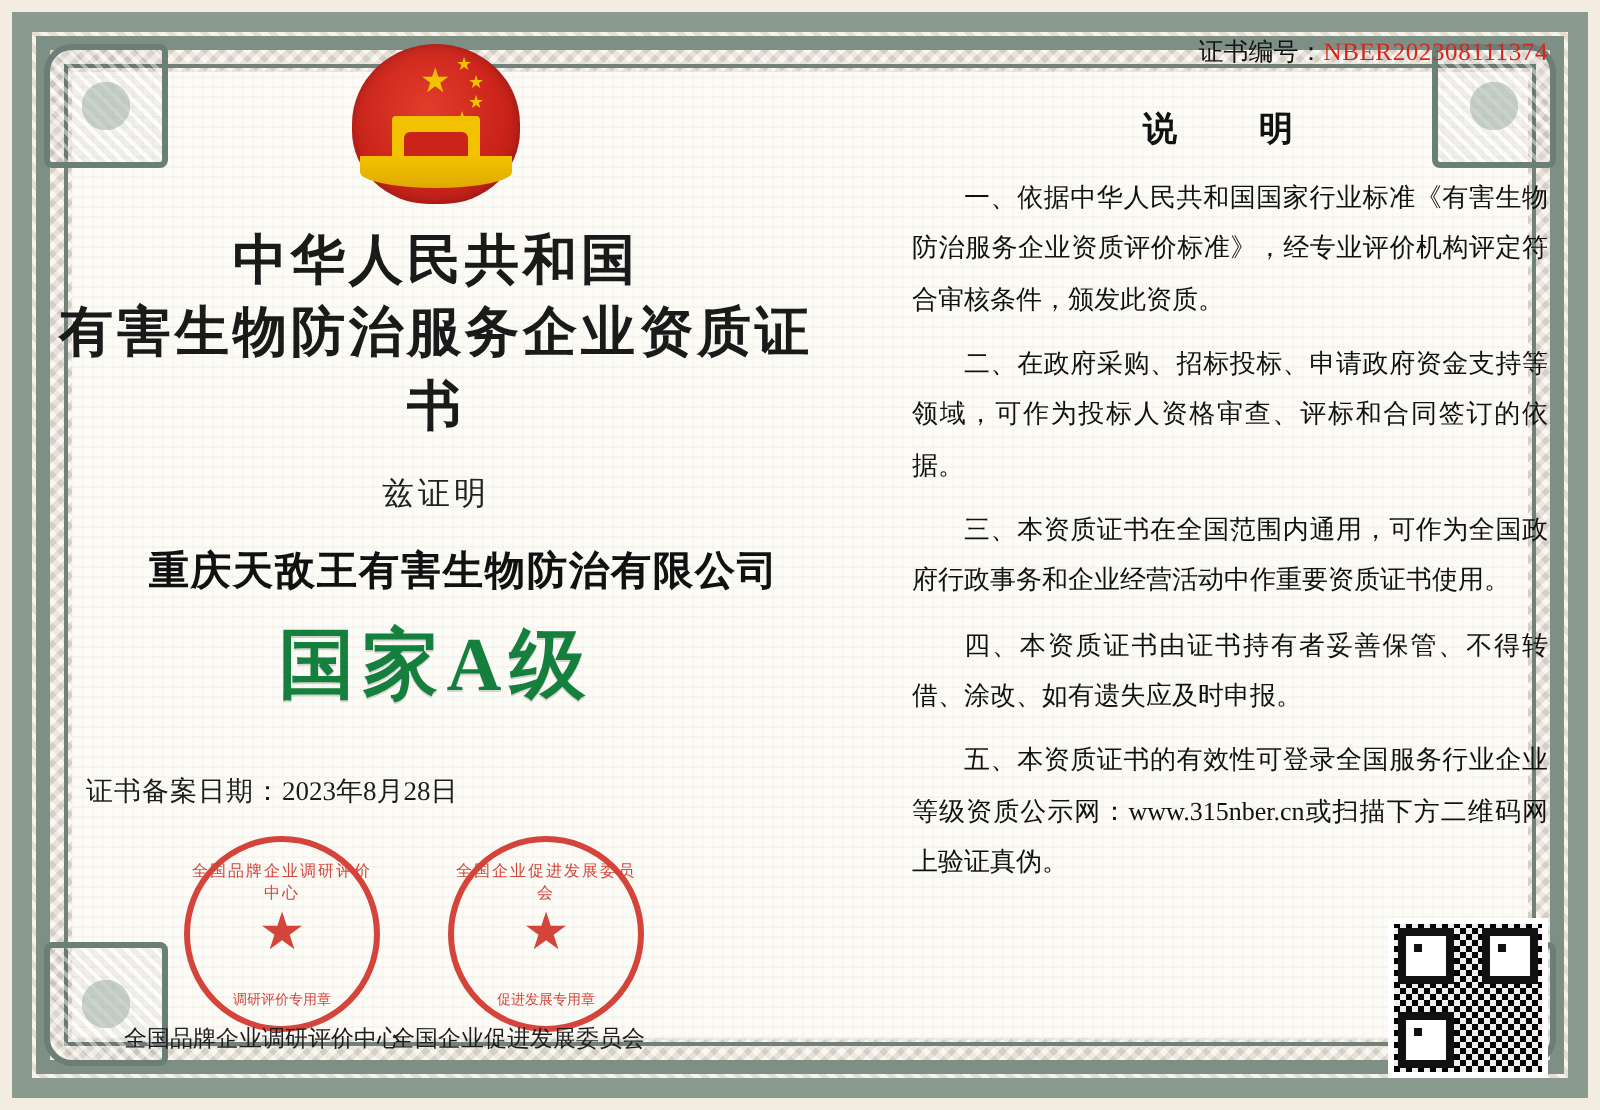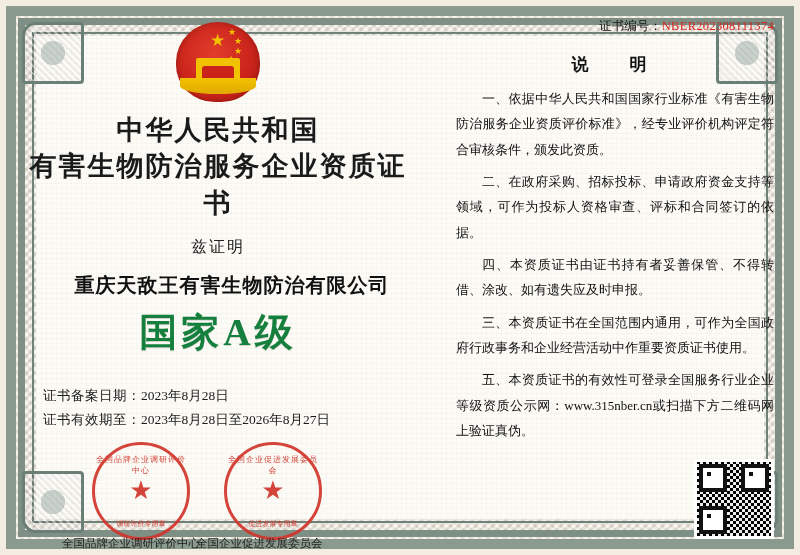--- a/index.html
+++ b/index.html
@@ -350,23 +350,20 @@
 
       <div class="subtitle-zheng">兹证明</div>
 
       <div class="company">重庆天敌王有害生物防治有限公司</div>
 
       <div class="grade">国家A级</div>
 
       <div class="dates">
         <div class="row">
           <span class="label">证书备案日期：</span><span>2023年8月28日</span>
-        </div>
-        <div class="row">
-          <span class="label">证书有效期至：</span><span>2023年8月28日至2026年8月27日</span>
         </div>
       </div>
 
       <div class="seals">
         <div class="seal left">
           <div class="arc">全国品牌企业调研评价中心</div>
           <div class="star">★</div>
           <div class="bottom-arc">调研评价专用章</div>
         </div>
         <div class="seal right">
@@ -384,22 +381,22 @@
 
     <div class="right-pane">
       <div class="cert-no">
         <span>证书编号：</span><span class="num">NBER202308111374</span>
       </div>
 
       <div class="notice-title">说　明</div>
 
       <div class="notice-item">一、依据中华人民共和国国家行业标准《有害生物防治服务企业资质评价标准》，经专业评价机构评定符合审核条件，颁发此资质。</div>
       <div class="notice-item">二、在政府采购、招标投标、申请政府资金支持等领域，可作为投标人资格审查、评标和合同签订的依据。</div>
+      <div class="notice-item">三、本资质证书在全国范围内通用，可作为全国政府行政事务和企业经营活动中作重要资质证书使用。</div>
       <div class="notice-item">四、本资质证书由证书持有者妥善保管、不得转借、涂改、如有遗失应及时申报。</div>
-      <div class="notice-item">三、本资质证书在全国范围内通用，可作为全国政府行政事务和企业经营活动中作重要资质证书使用。</div>
       <div class="notice-item">五、本资质证书的有效性可登录全国服务行业企业等级资质公示网：www.315nber.cn或扫描下方二维码网上验证真伪。</div>
     </div>
 
     <div class="qr">
       <div class="eye tl"></div>
       <div class="eye tr"></div>
       <div class="eye bl"></div>
     </div>
 
   </div>

